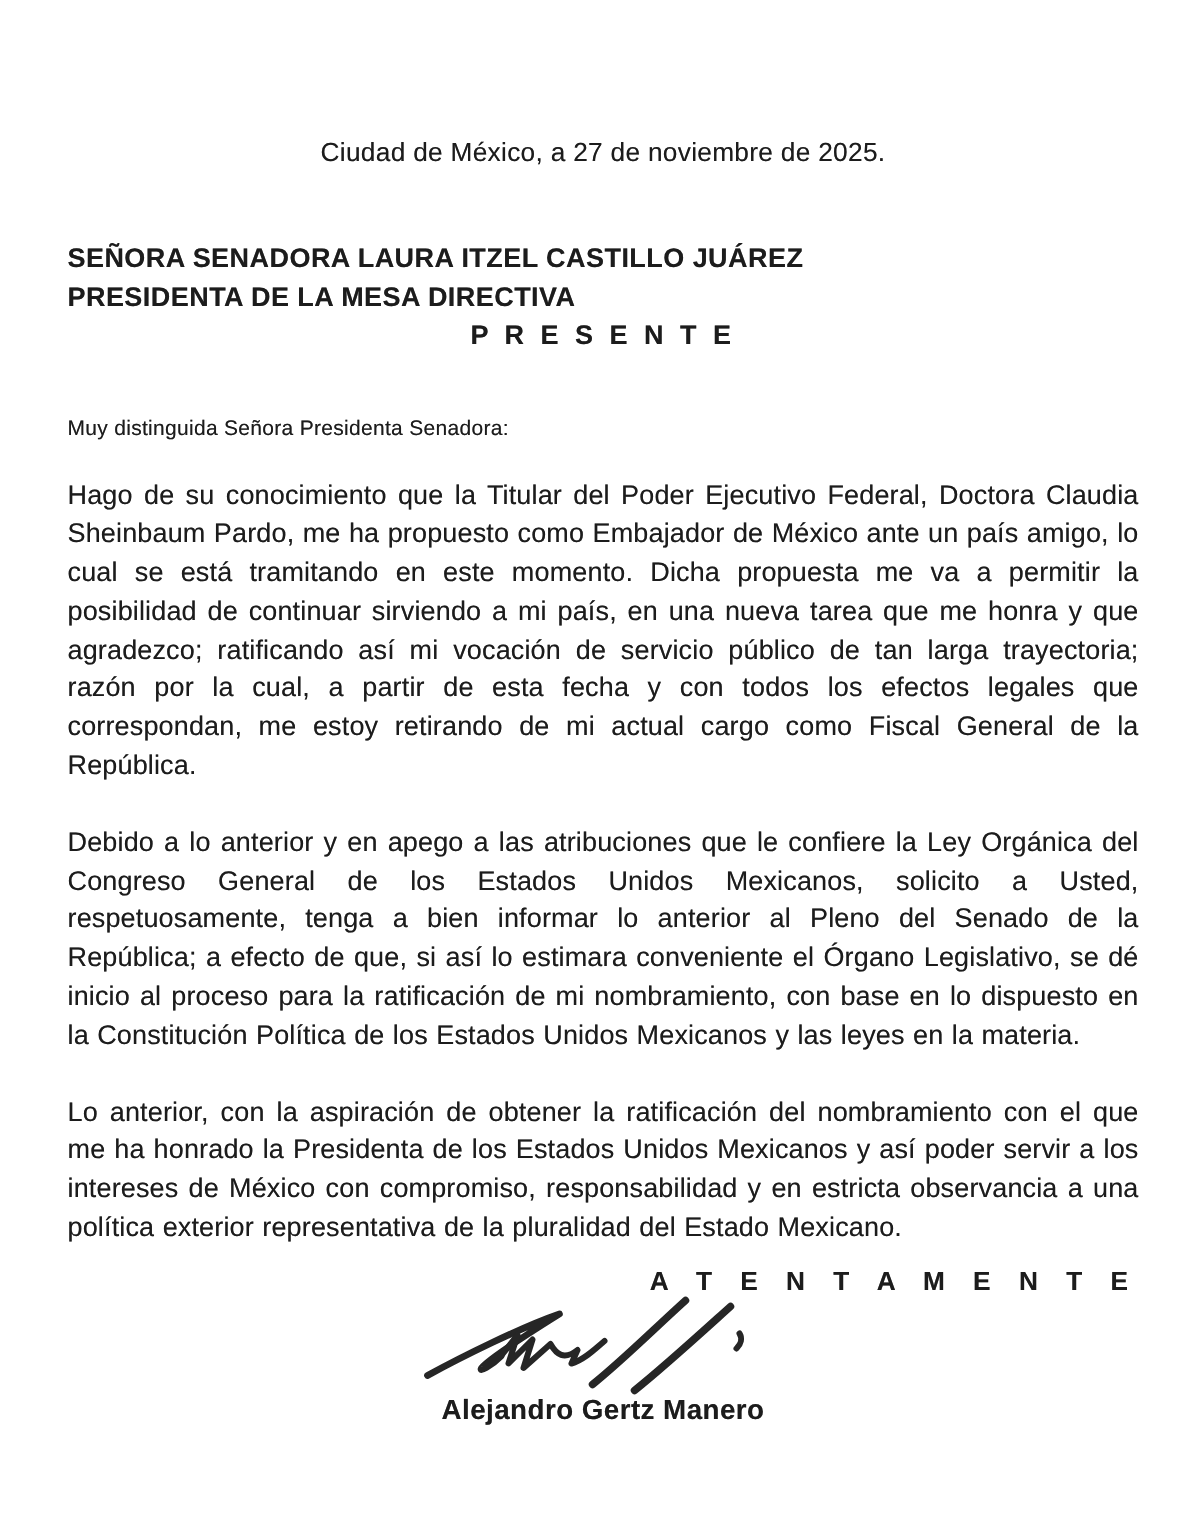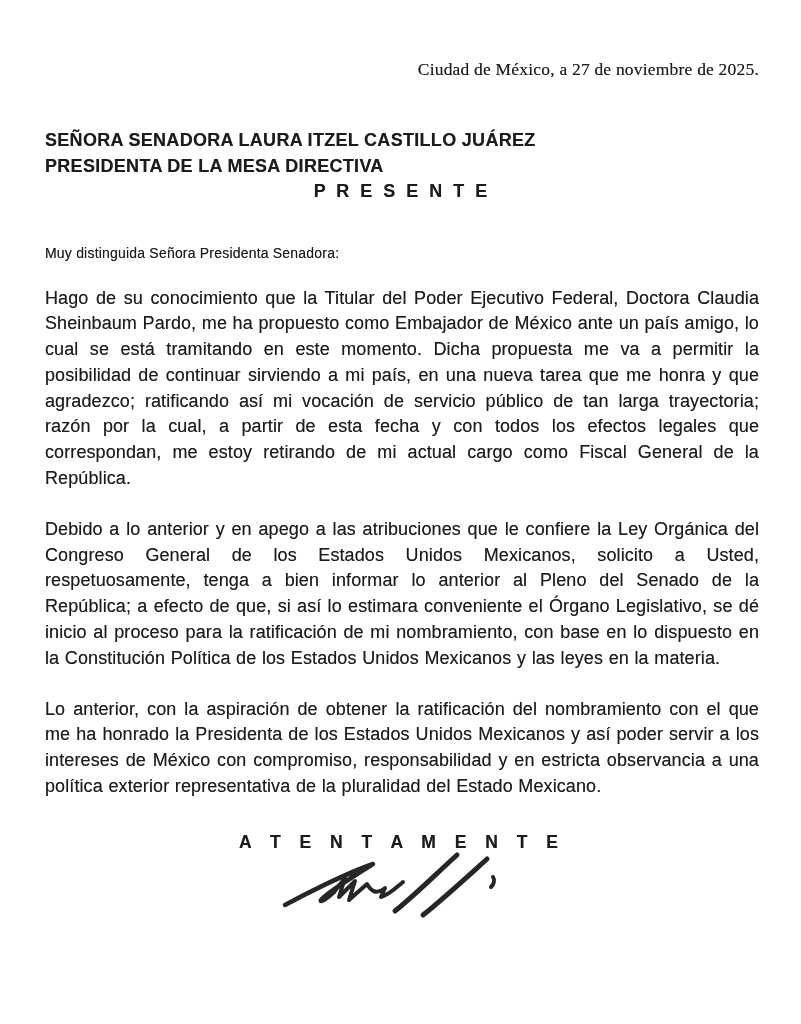--- a/index.html
+++ b/index.html
@@ -17,26 +17,25 @@
   .page {
     box-sizing: border-box;
     width: 801px;
     height: 1024px;
     padding: 0 42px 0 45px;
     background: #ffffff;
     
     text-shadow: 0 0 0.4px rgba(20,20,20,0.55);
   }
   .dateline {
-    padding-top: 58px;
-    text-align: right;
+    padding-top: 90px;
+    text-align: center;
     font-size: 17.5px;
     line-height: 22px;
     letter-spacing: 0.2px;
-    font-family: Liberation Serif, serif;
   }
   .recipient {
     margin-top: 48px;
     font-weight: bold;
     font-size: 18px;
     line-height: 25.5px;
     letter-spacing: 0.3px;
   }
   .recipient .presente {
     letter-spacing: 3px;
@@ -49,22 +48,22 @@
   }
   .body-par {
     margin: 25px 0 0 0;
     font-size: 18px;
     line-height: 25.8px;
     text-align: justify;
     letter-spacing: 0.1px;
     word-spacing: 0.5px;
   }
   .closing {
-    margin-top: 32px;
-    text-align: center;
+    margin-top: 12px;
+    text-align: right;
     font-weight: bold;
     font-size: 17.5px;
     letter-spacing: 7px;
   }
   .signature-wrap {
     margin-top: -6px;
     text-align: center;
     height: 72px;
   }
   .signature-wrap svg {
@@ -109,14 +108,15 @@
       <path d="M57 45 L 68 31 L 62 50 L 78 34 L 72 53 L 90 37 C 94 44, 99 48, 108 41 L 104 50 C 112 48, 120 40, 126 35" stroke-width="4"></path>
 
       <path d="M118 64 C 138 48, 160 26, 180 8" stroke-width="5"></path>
 
       <path d="M146 68 C 166 52, 190 30, 210 12" stroke-width="5"></path>
 
       <path d="M216 30 C 218 33, 217 37, 214 40" stroke-width="4"></path>
     </svg>
   </div>
 
+  <div class="signer">Alejandro Gertz Manero</div>
 
 </div>
 
 </body></html>

